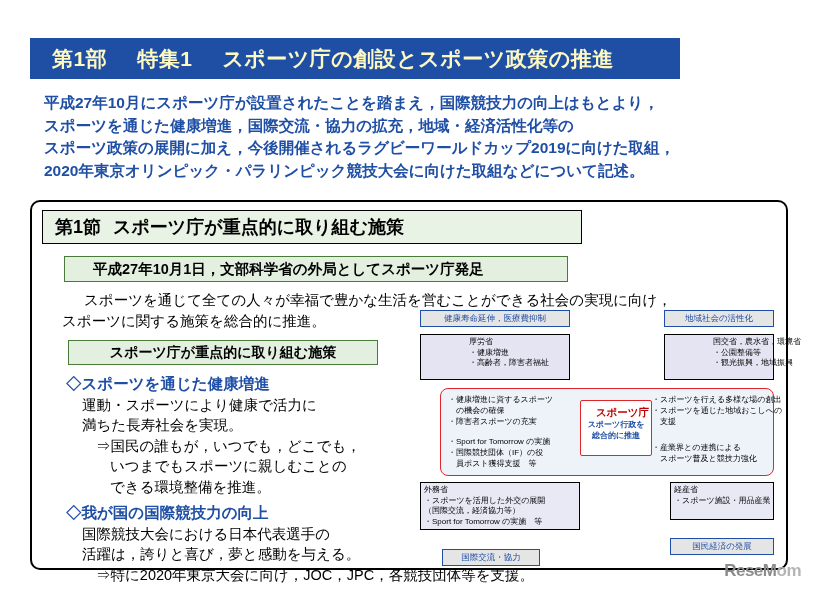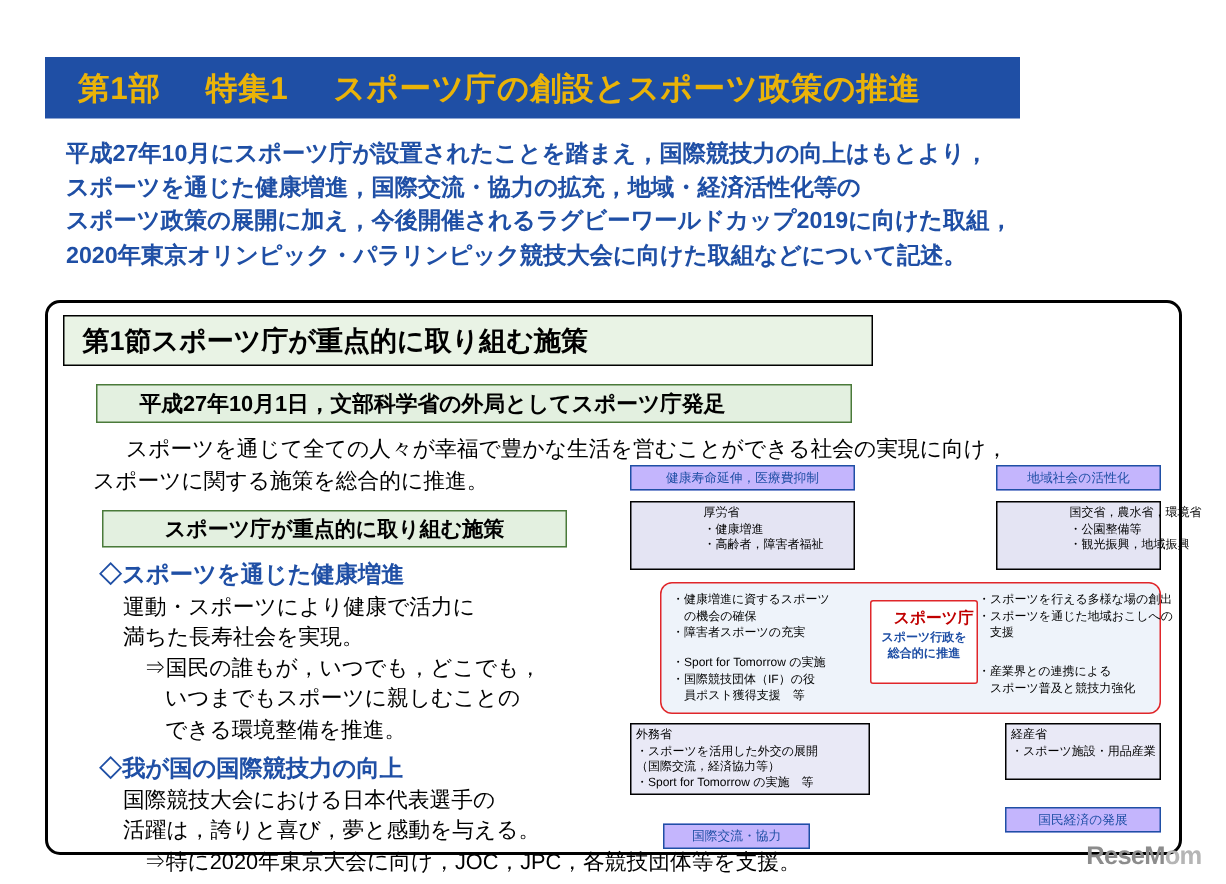--- a/index.html
+++ b/index.html
@@ -20,21 +20,21 @@
 
   
   .title-bar {
     position: absolute;
     left: 30px; top: 38px;
     width: 650px; height: 41px;
     background: #1f4fa5;
     display: flex;
     align-items: center;
     padding-left: 22px;
-    color: #eab308;
+    color: #fef9c3;
     font-weight: bold;
     font-size: 21px;
     letter-spacing: 0.5px;
     white-space: nowrap;
   }
   .title-bar .part { margin-right: 30px; }
 
   
   .lead {
     position: absolute;
@@ -64,21 +64,21 @@
     width: 540px; height: 34px;
     background: #e9f3e5;
     border: 1.5px solid #000000;
     display: flex;
     align-items: center;
     padding-left: 12px;
     font-weight: bold;
     font-size: 18px;
     white-space: nowrap;
   }
-  .section-head .n { }
+  .section-head .n { margin-right: 12px; }
 
   
   .sub-band {
     position: absolute;
     left: 32px; top: 54px;
     width: 504px; height: 26px;
     background: #e3f0e0;
     border: 1px solid #4a7a3a;
     display: flex;
     align-items: center;
@@ -132,21 +132,21 @@
 
   
   .diagram {
     position: absolute;
     left: 380px; top: 108px;
     width: 368px; height: 250px;
   }
   .dbox {
     position: absolute;
     border: 1px solid #000000;
-    background: #c4b5fd;
+    background: #e5e5e5;
     font-size: 8px;
     line-height: 10.5px;
     padding: 2px 3px;
     white-space: nowrap;
   }
   .dbox.bluelabel {
     border: 1px solid #1f4fa5;
     color: #1f4fa5;
     text-align: center;
     font-size: 8.5px;

